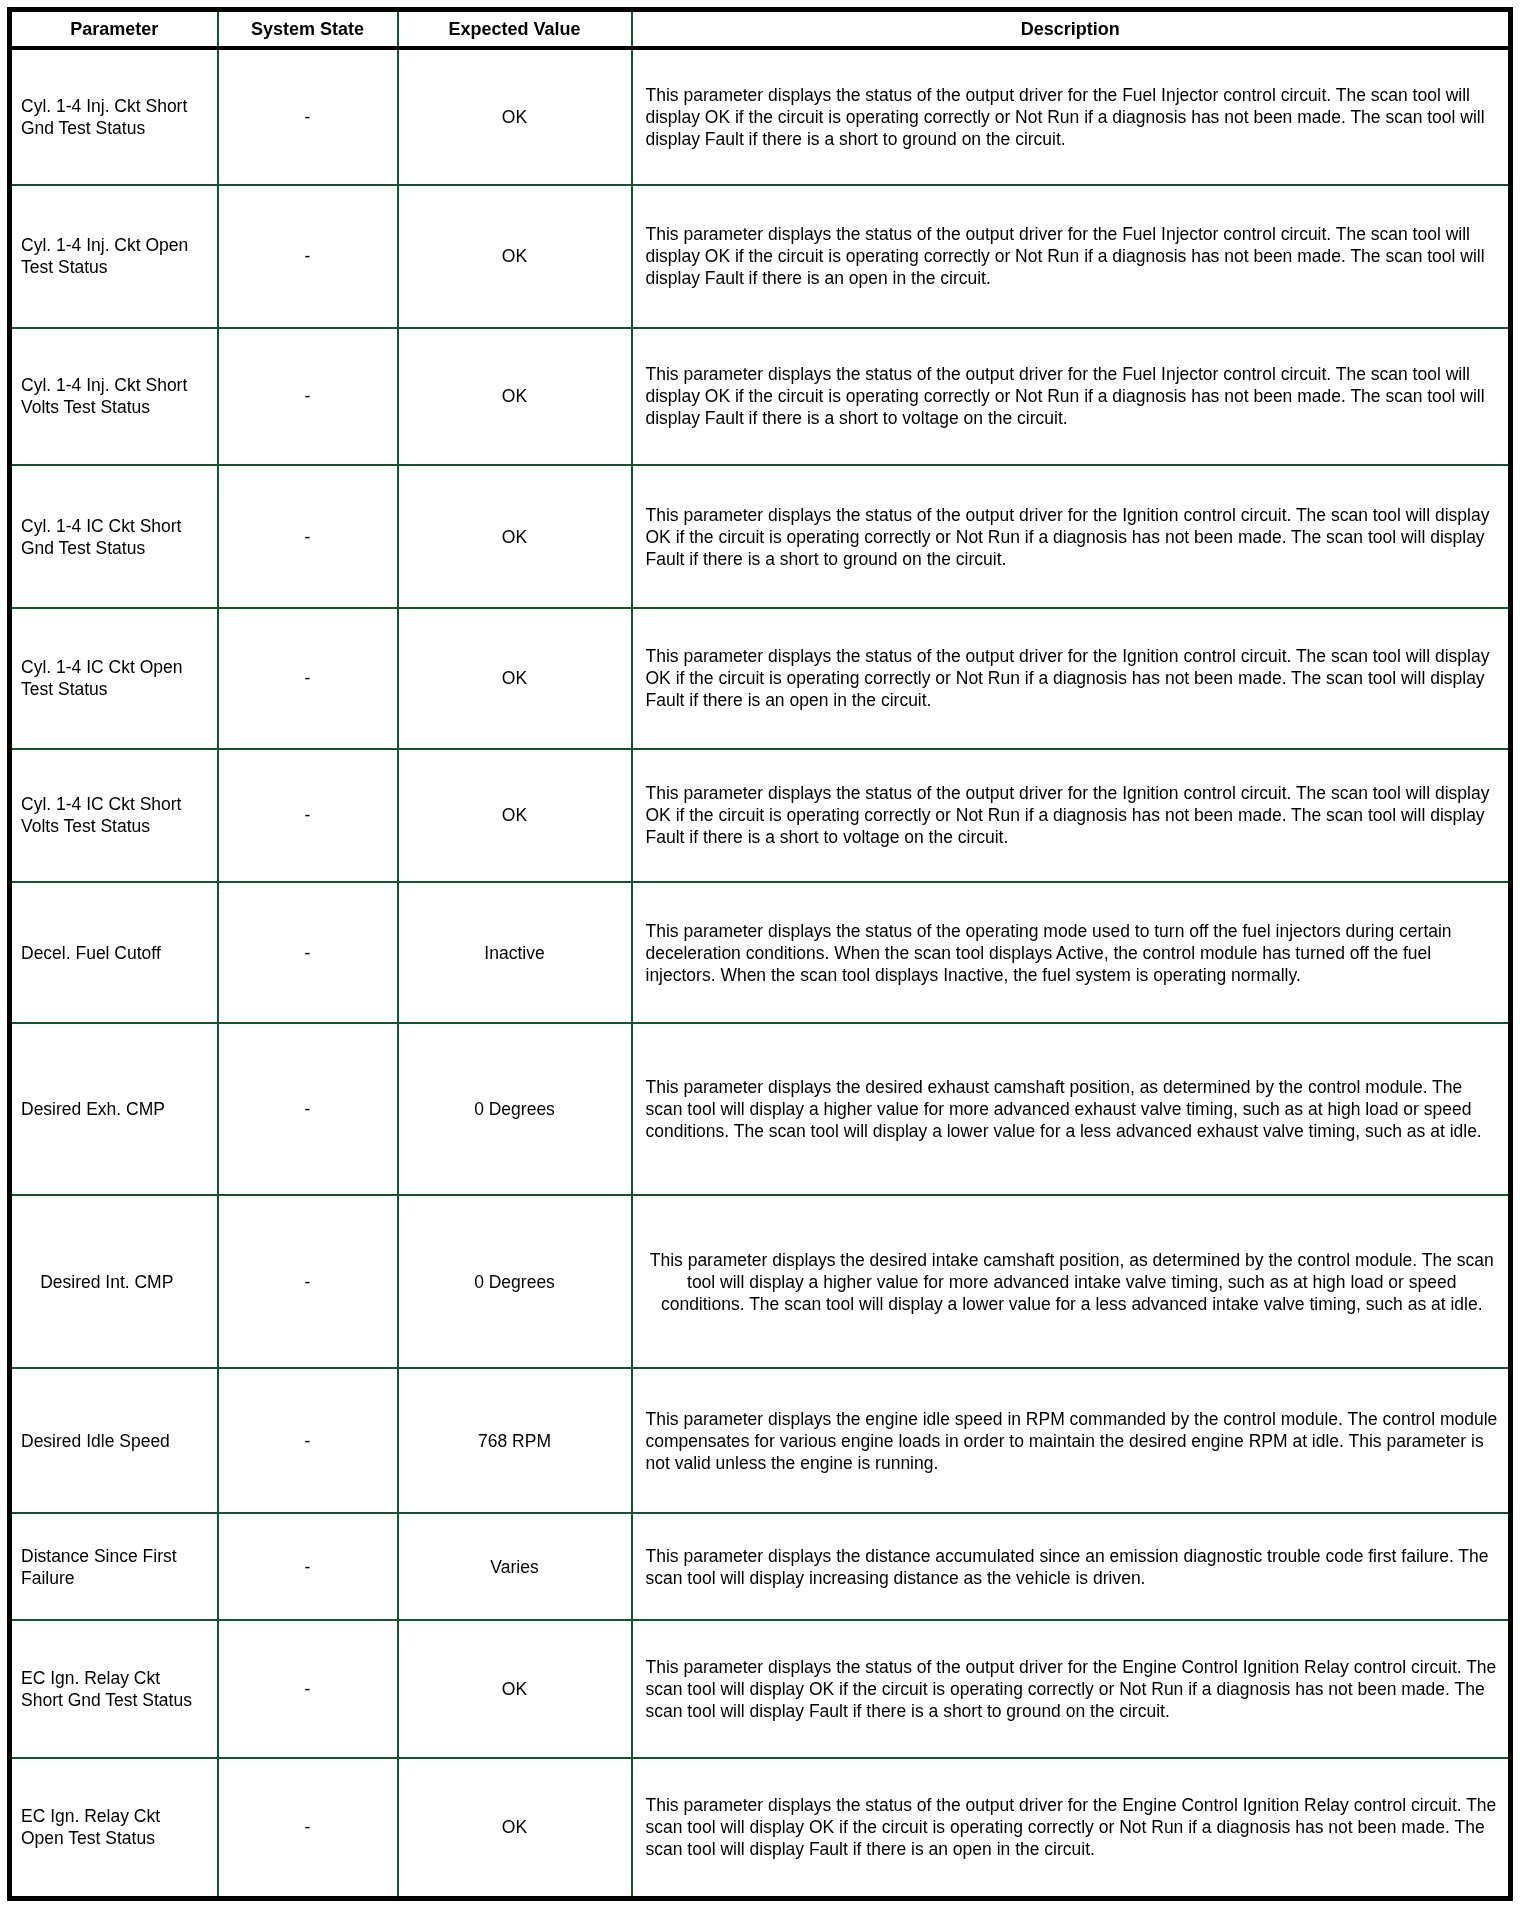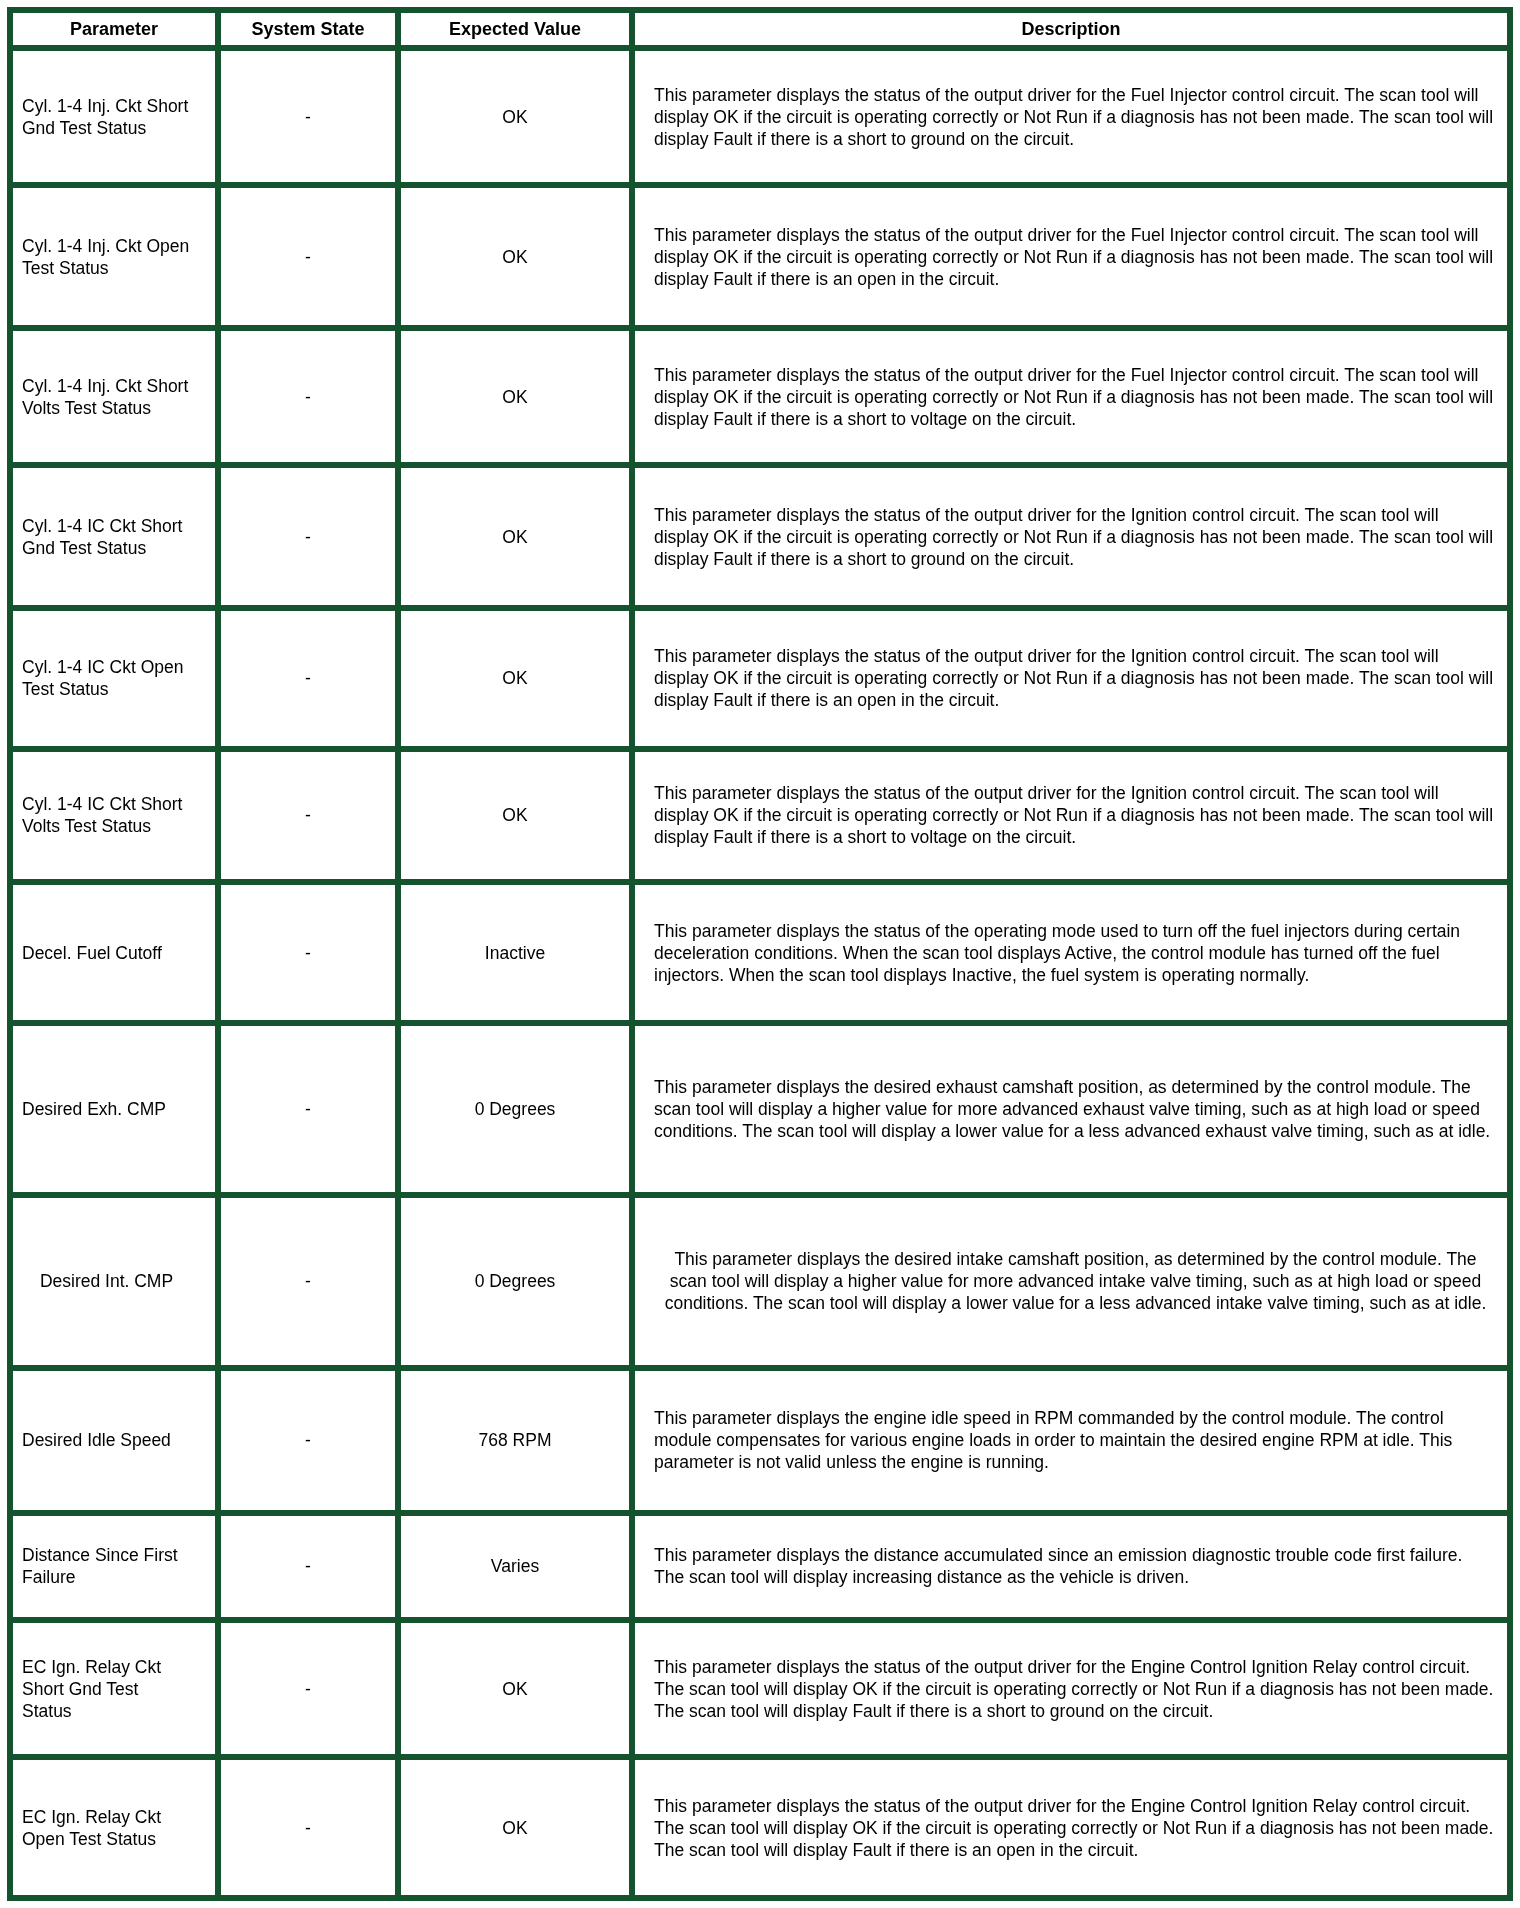--- a/index.html
+++ b/index.html
@@ -21,21 +21,21 @@
     height: 100%;
     border-collapse: collapse;
     table-layout: fixed;
     border: 5px solid #000000;
   }
   col.c-param  { width: 208px; }
   col.c-state  { width: 180px; }
   col.c-expect { width: 234px; }
   col.c-desc   { width: auto;  }
   th, td {
-    border: 6px solid #14532d;
+    border: 2px solid #14532d;
     box-sizing: border-box;
     font-size: 17.5px;
     line-height: 22px;
     vertical-align: middle;
     overflow: hidden;
   }
   thead th {
     height: 38px;
     font-size: 18px;
     font-weight: bold;
@@ -46,21 +46,21 @@
   td.param {
     text-align: left;
     padding: 4px 24px 4px 9px;
   }
   td.state, td.expect {
     text-align: center;
     padding: 4px 4px;
   }
   td.desc {
     text-align: left;
-    padding: 6px 10px 6px 19px;
+    padding: 6px 10px 6px 13px;
   }
   
   tr.r1  td { height: 128px; }
   tr.r2  td { height: 133px; }
   tr.r3  td { height: 128px; }
   tr.r4  td { height: 133px; }
   tr.r5  td { height: 131px; }
   tr.r6  td { height: 124px; }
   tr.r7  td { height: 132px; }
   tr.r8  td { height: 160px; }

